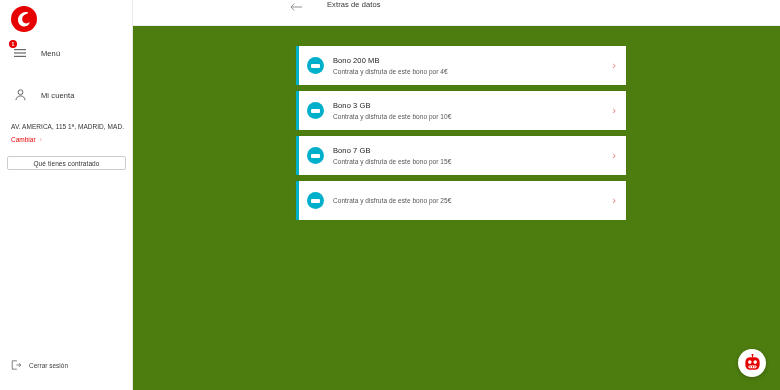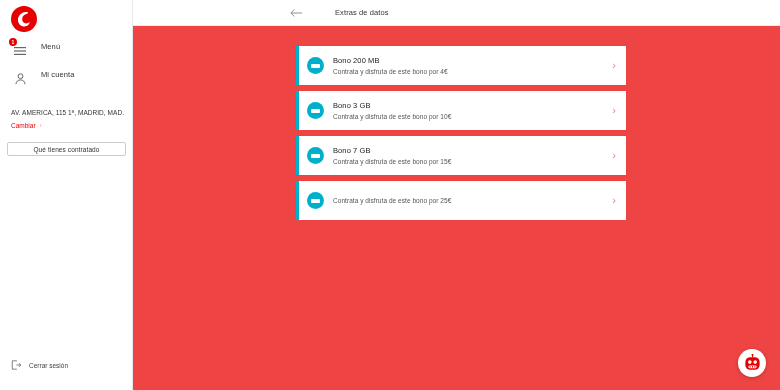--- a/index.html
+++ b/index.html
@@ -27,21 +27,21 @@
   }
   .logo-wrap {
     padding: 6px 0 0 11px;
     height: 36px;
   }
   .vf-logo { display: block; }
 
   .nav-list { margin-top: 6px; }
   .nav-item {
     display: flex;
-    align-items: flex-start;
+    align-items: center;
     height: 22px;
     padding-left: 11px;
     cursor: pointer;
     position: relative;
   }
   .nav-icon {
     width: 18px; height: 18px;
     display: flex; align-items: center; justify-content: center;
     position: relative;
     flex: 0 0 18px;
@@ -121,40 +121,39 @@
     display: flex;
     flex-direction: column;
     background: #f4f4f4;
     position: relative;
   }
   .topbar {
     height: 26px;
     background: #ffffff;
     border-bottom: 1px solid #ededed;
     display: flex;
-    align-items: center;
+    align-items: flex-start;
     flex: 0 0 26px;
-    gap: 8px;
   }
   .back-btn {
     margin-left: 156px;
     width: 14px; height: 14px;
     display: flex; align-items: center; justify-content: center;
     cursor: pointer;
   }
   .topbar-title {
     margin-left: 24px;
     font-size: 7.5px;
     color: #333333;
     letter-spacing: .1px;
   }
 
   .content {
     flex: 1;
-    background: #ef4444;
+    background: #4d7c0f;
     padding-top: 20px;
   }
   .card-list {
     width: 330px;
     margin: 0 auto 0 163px;
     display: flex;
     flex-direction: column;
     gap: 6px;
   }
   .card {
@@ -238,21 +237,21 @@
           <svg width="12" height="10" viewBox="0 0 12 10">
             <rect x="0" y="1" width="12" height="1.2" fill="#666"></rect>
             <rect x="0" y="4.4" width="12" height="1.2" fill="#666"></rect>
             <rect x="0" y="7.8" width="12" height="1.2" fill="#666"></rect>
           </svg>
           <span class="badge">1</span>
         </span>
         <span class="nav-label">Menú</span>
       </div>
 
-      <div class="nav-item" style="margin-top:6px">
+      <div class="nav-item" style="margin-top:20px">
         <span class="nav-icon">
           <svg width="11" height="12" viewBox="0 0 11 12">
             <circle cx="5.5" cy="3.2" r="2.4" fill="none" stroke="#666" stroke-width="1"></circle>
             <path d="M1 11.2c0-2.6 2-4.3 4.5-4.3S10 8.6 10 11.2" fill="none" stroke="#666" stroke-width="1"></path>
           </svg>
         </span>
         <span class="nav-label">Mi cuenta</span>
       </div>
 
     </nav>

